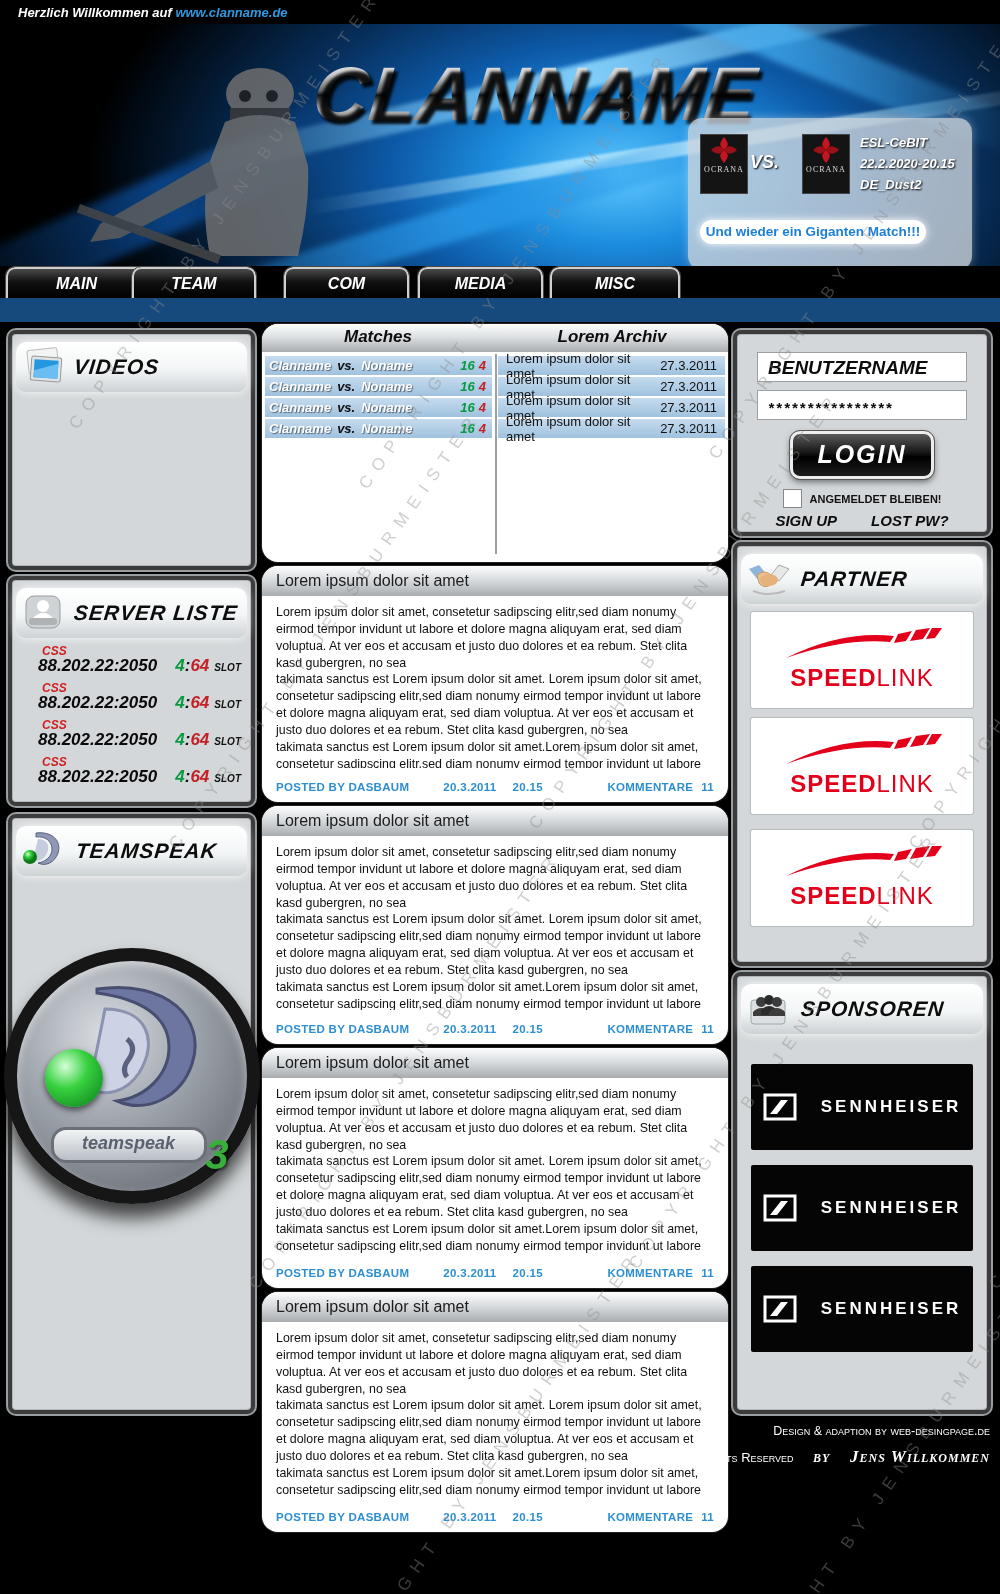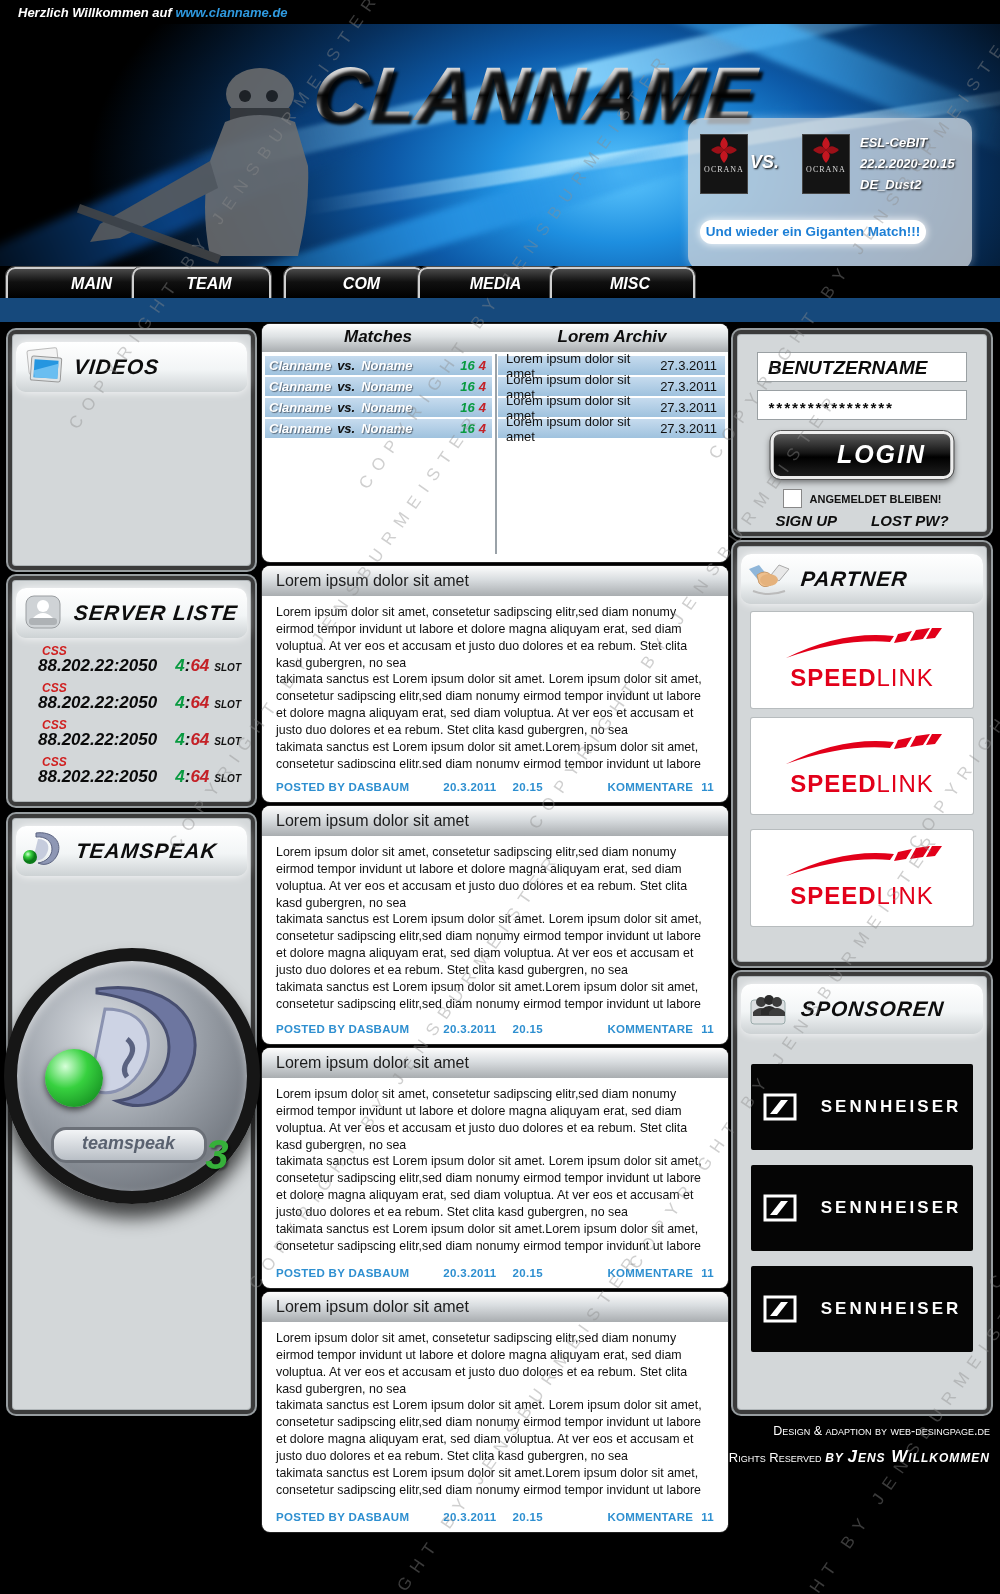--- a/index.html
+++ b/index.html
@@ -43,21 +43,21 @@
   .minfo{left:172px;top:14px;width:108px;color:#fff;font-weight:bold;font-style:italic;font-size:13px;
      text-shadow:1px 1px 2px #000;line-height:21px;}
   .mnote{left:12px;top:102px;width:226px;height:24px;background:#fff;border-radius:12px;
      box-shadow:0 0 8px #fff;color:#1c7fd6;font-weight:bold;font-size:13.5px;line-height:24px;text-align:center;}
 
   
   .nav{left:0;top:266px;width:1000px;height:32px;background:#000;}
   .tab{position:absolute;top:1px;height:29px;border:2px solid #cfcfcf;outline:1px solid #4a4a4a;
      border-bottom:none;border-radius:9px 9px 0 0;
      background:linear-gradient(180deg,#4a4a4a 0%,#101010 45%,#000 100%);
-     color:#fff;font-weight:bold;font-style:italic;font-size:16px;text-align:center;line-height:29px;cursor:pointer;padding-left:15px;}
+     color:#fff;font-weight:bold;font-style:italic;font-size:16px;text-align:center;line-height:29px;cursor:pointer;}
   .bluebar{left:0;top:298px;width:1000px;height:24px;background:#16497c;}
 
   
   .panel{position:absolute;background:#d3d7d9;border:4px solid #3b3b3b;border-radius:8px;
      box-shadow:0 0 0 2px #979da0, inset 0 0 0 1px #aeb4b7;}
   .phead{position:absolute;left:4px;right:4px;top:8px;height:50px;border-radius:10px;
      background:linear-gradient(180deg,#ffffff 0%,#f2f5f6 55%,#cdd2d4 100%);
      box-shadow:0 0 10px rgba(255,255,255,.9);display:flex;align-items:center;}
   .phead .icon{margin-left:6px;margin-right:10px;flex:none;}
   .phead .lbl{font-size:21px;font-weight:bold;font-style:italic;color:#0d0d0d;letter-spacing:1px;
@@ -79,21 +79,21 @@
   .tsorb{position:absolute;left:28px;top:88px;width:58px;height:58px;border-radius:50%;
      background:radial-gradient(circle at 35% 30%,#d6ffd9 0%,#37d13f 40%,#0a7a18 100%);
      box-shadow:0 3px 6px rgba(0,0,0,.6);}
   .tspill{position:absolute;left:34px;bottom:28px;width:150px;height:30px;border-radius:15px;
      background:linear-gradient(180deg,#f2f4f6,#b9bfc6);border:3px solid #6b7078;
      color:#5a6270;font-weight:bold;font-style:italic;font-size:18px;text-align:center;line-height:26px;}
   .tsver{position:absolute;right:18px;bottom:12px;font-size:42px;font-weight:bold;font-style:italic;color:#36b03a;
      text-shadow:2px 2px 2px rgba(0,0,0,.4);}
 
   
-  .whitebox{position:absolute;background:#fff;border-radius:8px;overflow:hidden;
+  .whitebox{position:absolute;background:#fff;border-radius:16px;overflow:hidden;
      box-shadow:0 0 0 1px #222;}
   .mhead{position:absolute;left:0;top:0;width:100%;height:28px;
      background:linear-gradient(180deg,#fefefe 0%,#dde1e3 45%,#a9adb0 100%);}
   .mhead span{position:absolute;top:3px;font-size:17px;font-weight:bold;font-style:italic;color:#0d0d0d;}
   .mh1{left:0;width:232px;text-align:center;} .mh2{left:234px;right:0;text-align:center;}
   .mdivider{position:absolute;left:233px;top:30px;bottom:8px;width:2px;background:#9aa2a8;}
   .stripe{position:absolute;height:19px;background:linear-gradient(180deg,#c6dbee 0%,#9fc2de 100%);
      display:flex;align-items:center;font-size:13px;cursor:pointer;}
   .stripe.l{left:3px;width:227px;padding:0 4px;box-sizing:border-box;font-weight:bold;font-style:italic;}
   .stripe.r{left:236px;right:3px;padding:0 8px;box-sizing:border-box;color:#111;}
@@ -111,42 +111,42 @@
   .post-foot .by{cursor:pointer;} .post-foot .d{margin-left:34px;} .post-foot .t{margin-left:16px;}
   .post-foot .kom{margin-left:auto;cursor:pointer;} .post-foot .cnt{margin-left:8px;}
   .inp{position:absolute;left:20px;right:20px;height:30px;background:#fff;border:1px solid #9aa0a3;
      font-weight:bold;font-style:italic;color:#0c0c0c;box-sizing:border-box;padding:4px 10px 0;}
   .inp.user{top:18px;font-size:19px;}
   .inp.pass{top:56px;font-size:15px;letter-spacing:2px;padding-top:8px;}
   .loginbtn{position:absolute;left:50%;top:97px;transform:translateX(-50%);width:138px;height:42px;
      border-radius:10px;border:3px solid #ededed;outline:1px solid #555;
      background:linear-gradient(180deg,#5a5a5a 0%,#161616 45%,#000 55%,#1e1e1e 100%);
      color:#fff;font-weight:bold;font-style:italic;font-size:25px;letter-spacing:2px;
-     text-align:center;line-height:40px;cursor:pointer;box-shadow:0 3px 6px rgba(0,0,0,.5);padding-left:39px;}
+     text-align:center;line-height:40px;cursor:pointer;box-shadow:0 3px 6px rgba(0,0,0,.5);}
   .remember{position:absolute;left:0;right:0;top:155px;display:flex;align-items:center;justify-content:center;}
   .chk{width:17px;height:17px;background:#fff;border:1px solid #888;margin-right:8px;cursor:pointer;}
   .rlabel{font-size:11px;font-weight:bold;color:#111;}
   .llinks{position:absolute;left:0;right:0;top:178px;display:flex;justify-content:center;gap:34px;
      font-size:15px;font-weight:bold;font-style:italic;color:#0d0d0d;}
   .llinks span{cursor:pointer;}
   .brandbox{position:absolute;left:14px;right:14px;border-radius:2px;display:flex;flex-direction:column;
      align-items:center;justify-content:center;cursor:pointer;}
   .brandbox.white{background:#fff;box-shadow:0 0 0 1px #b7bcbe;}
   .brandbox.black{background:#050505;}
   .sl-word{font-size:24px;color:#e2001a;letter-spacing:1px;margin-top:2px;}
   .sl-word b{font-weight:bold;} .sl-word i{font-style:normal;font-weight:normal;}
   .senn{display:flex;align-items:center;gap:24px;color:#fff;}
   .senn .txt{font-size:17px;font-weight:bold;letter-spacing:3px;}
 
   
   .footer{left:560px;top:1422px;width:430px;text-align:right;color:#fff;line-height:19px;}
   .footer .l1,.footer .l2{font-size:12.5px;font-variant:small-caps;}
   .footer .l3{font-size:13px;font-variant:small-caps;margin-top:6px;}
-  .footer .name{font-family:Liberation Sans, sans-serif;font-style:italic;font-weight:bold;font-size:17px;
-     letter-spacing:1px;}
+  .footer .name{font-family:Liberation Serif, serif;font-style:italic;font-weight:bold;font-size:17px;
+     letter-spacing:1px;margin-left:16px;}
 
   
   .wm{position:absolute;color:rgba(140,140,140,.42);font-size:17px;letter-spacing:9px;
      white-space:nowrap;transform:rotate(-55deg);pointer-events:none;z-index:40;}
 </style>
 </head>
 <body>
 
 <div class="page">
 

